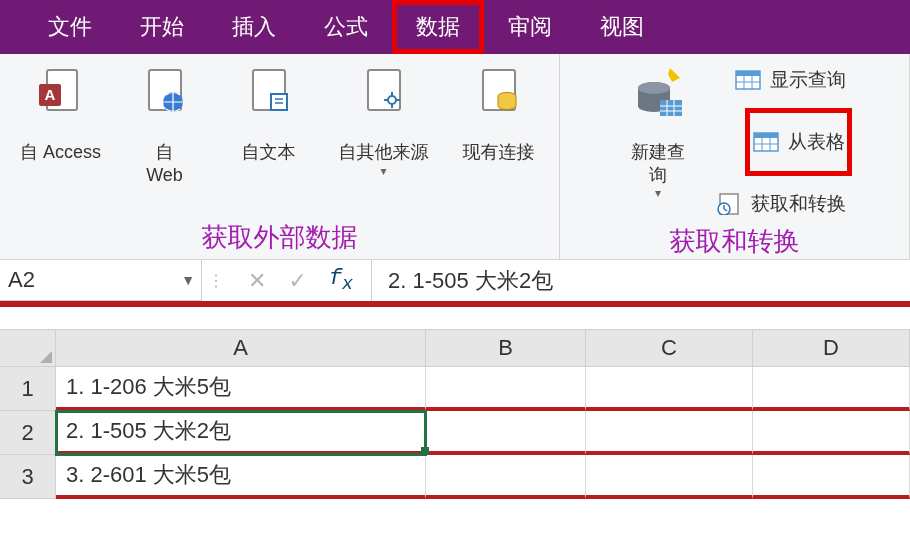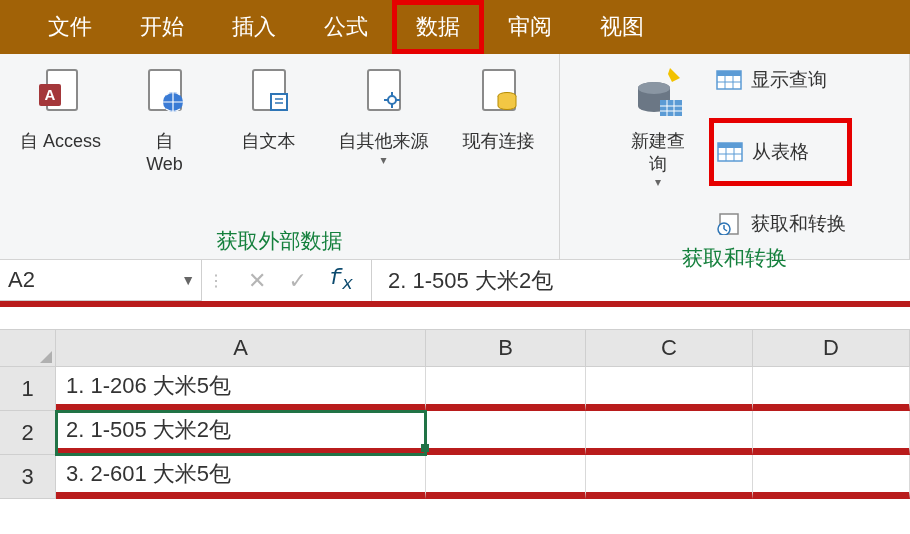--- a/index.html
+++ b/index.html
@@ -1,54 +1,54 @@
 <!DOCTYPE html>
 <html><head>
 <meta charset="utf-8">
 <style>
   * { box-sizing: border-box; margin: 0; padding: 0; }
   body { font-family: "Microsoft YaHei", "SimSun", sans-serif; background: #fff; width: 910px; height: 534px; overflow: hidden; }
 
   
-  .ribbon-tabs { background: #a16207; height: 54px; display: flex; align-items: center; padding-left: 24px; position: relative; }
+  .ribbon-tabs { background: #701a75; height: 54px; display: flex; align-items: center; padding-left: 24px; position: relative; }
   .ribbon-tab { color: #fff; font-size: 22px; padding: 0 24px; height: 54px; display: flex; align-items: center; cursor: pointer; }
   .ribbon-tab.active { }
   .ribbon-tab.highlighted { border: 5px solid #e60000; box-sizing: border-box; padding: 0 19px; font-family: Liberation Mono, monospace; }
 
   
   .ribbon-body { background: #f5f6f7; border-bottom: 1px solid #d4d4d4; height: 206px; display: flex; }
   .ribbon-group { display: flex; flex-direction: column; align-items: center; border-right: 1px solid #d4d4d4; padding: 8px 12px 4px 12px; }
   .group-items { display: flex; flex: 1; align-items: flex-start; gap: 16px; }
-  .group-label { color: #15803d; font-size: 21px; padding-top: 4px; text-align: center; }
+  .group-label { color: #a21caf; font-size: 26px; padding-top: 4px; text-align: center; }
 
   .big-btn { display: flex; flex-direction: column; align-items: center; width: 88px; cursor: pointer; }
   .big-btn .icon-wrap { width: 56px; height: 60px; display: flex; align-items: center; justify-content: center; }
-  .big-btn .btn-label { font-size: 18px; color: #333; text-align: center; line-height: 1.25; margin-top: 8px; }
-
-  .small-btn-list { display: flex; flex-direction: column; gap: 22px; padding-top: 2px; }
+  .big-btn .btn-label { font-size: 18px; color: #333; text-align: center; line-height: 1.25; margin-top: 19px; }
+
+  .small-btn-list { display: flex; flex-direction: column; gap: 12px; padding-top: 2px; align-items: flex-end; }
   .small-btn { display: flex; align-items: center; gap: 8px; font-size: 19px; color: #333; cursor: pointer; padding: 3px 6px; }
   .small-btn.highlighted { border: 5px solid #e60000; padding: 16px 2px; }
   .small-btn .sicon { width: 28px; height: 24px; display: inline-flex; align-items: center; justify-content: center; }
 
   
   .formula-bar { height: 47px; border-bottom: 6px solid #b91c1c; display: flex; align-items: stretch; }
   .name-box { width: 202px; border: 1px solid #cfcfcf; border-top: none; border-left: none; display: flex; align-items: center; padding: 0 8px; font-size: 22px; color: #333; position: relative; }
   .name-box .dd { position: absolute; right: 6px; color: #666; font-size: 14px; }
   .fx-sep { width: 28px; border-right: none; display:flex; align-items:center; justify-content:center;}
   .fx-btns { display: flex; align-items: center; gap: 22px; padding: 0 18px; border-right: 1px solid #cfcfcf; color: #b5b5b5; font-size: 22px; }
   .fx-btns .fx { color: #0c4a6e; font-style: italic; font-family: Liberation Mono, monospace; }
   .formula-input { flex: 1; display: flex; align-items: center; padding-left: 16px; font-size: 22px; color: #333; }
 
   
   .grid { display: grid; grid-template-columns: 56px 370px 160px 167px 157px; border-top: 1px solid #cfcfcf; }
   .hdr { background: #e6e6e6; border-right: 1px solid #cfcfcf; border-bottom: 1px solid #cfcfcf; display: flex; align-items: center; justify-content: center; font-size: 22px; color: #333; height: 37px; }
   .hdr.corner { background: #e6e6e6; position:relative;}
   .hdr.corner::after{content:"";position:absolute;right:3px;bottom:3px;border-style:solid;border-width:0 0 12px 12px;border-color:transparent transparent #b0b0b0 transparent;}
   .rowhdr { background: #e6e6e6; border-right: 1px solid #cfcfcf; border-bottom: 1px solid #cfcfcf; display: flex; align-items: center; justify-content: center; font-size: 22px; color: #333; height: 44px; }
-  .cell { border-right: 1px solid #d9d9d9; border-bottom: 7px solid #b91c1c; display: flex; align-items: center; padding: 0 10px; font-size: 22px; color: #333; height: 44px; position: relative; }
+  .cell { border-right: 1px solid #d9d9d9; border-bottom: 4px solid #b91c1c; display: flex; align-items: center; padding: 0 10px; font-size: 22px; color: #333; height: 44px; position: relative; }
   .cell.selected { outline: 3px solid #217346; outline-offset: -2px; z-index: 2; }
   .cell.selected::after { content: ""; position: absolute; right: -4px; bottom: -4px; width: 8px; height: 8px; background: #217346; }
 
 </style>
 </head>
 <body>
 
 <div class="ribbon-tabs">
   <div class="ribbon-tab">文件</div>
   <div class="ribbon-tab">开始</div>

